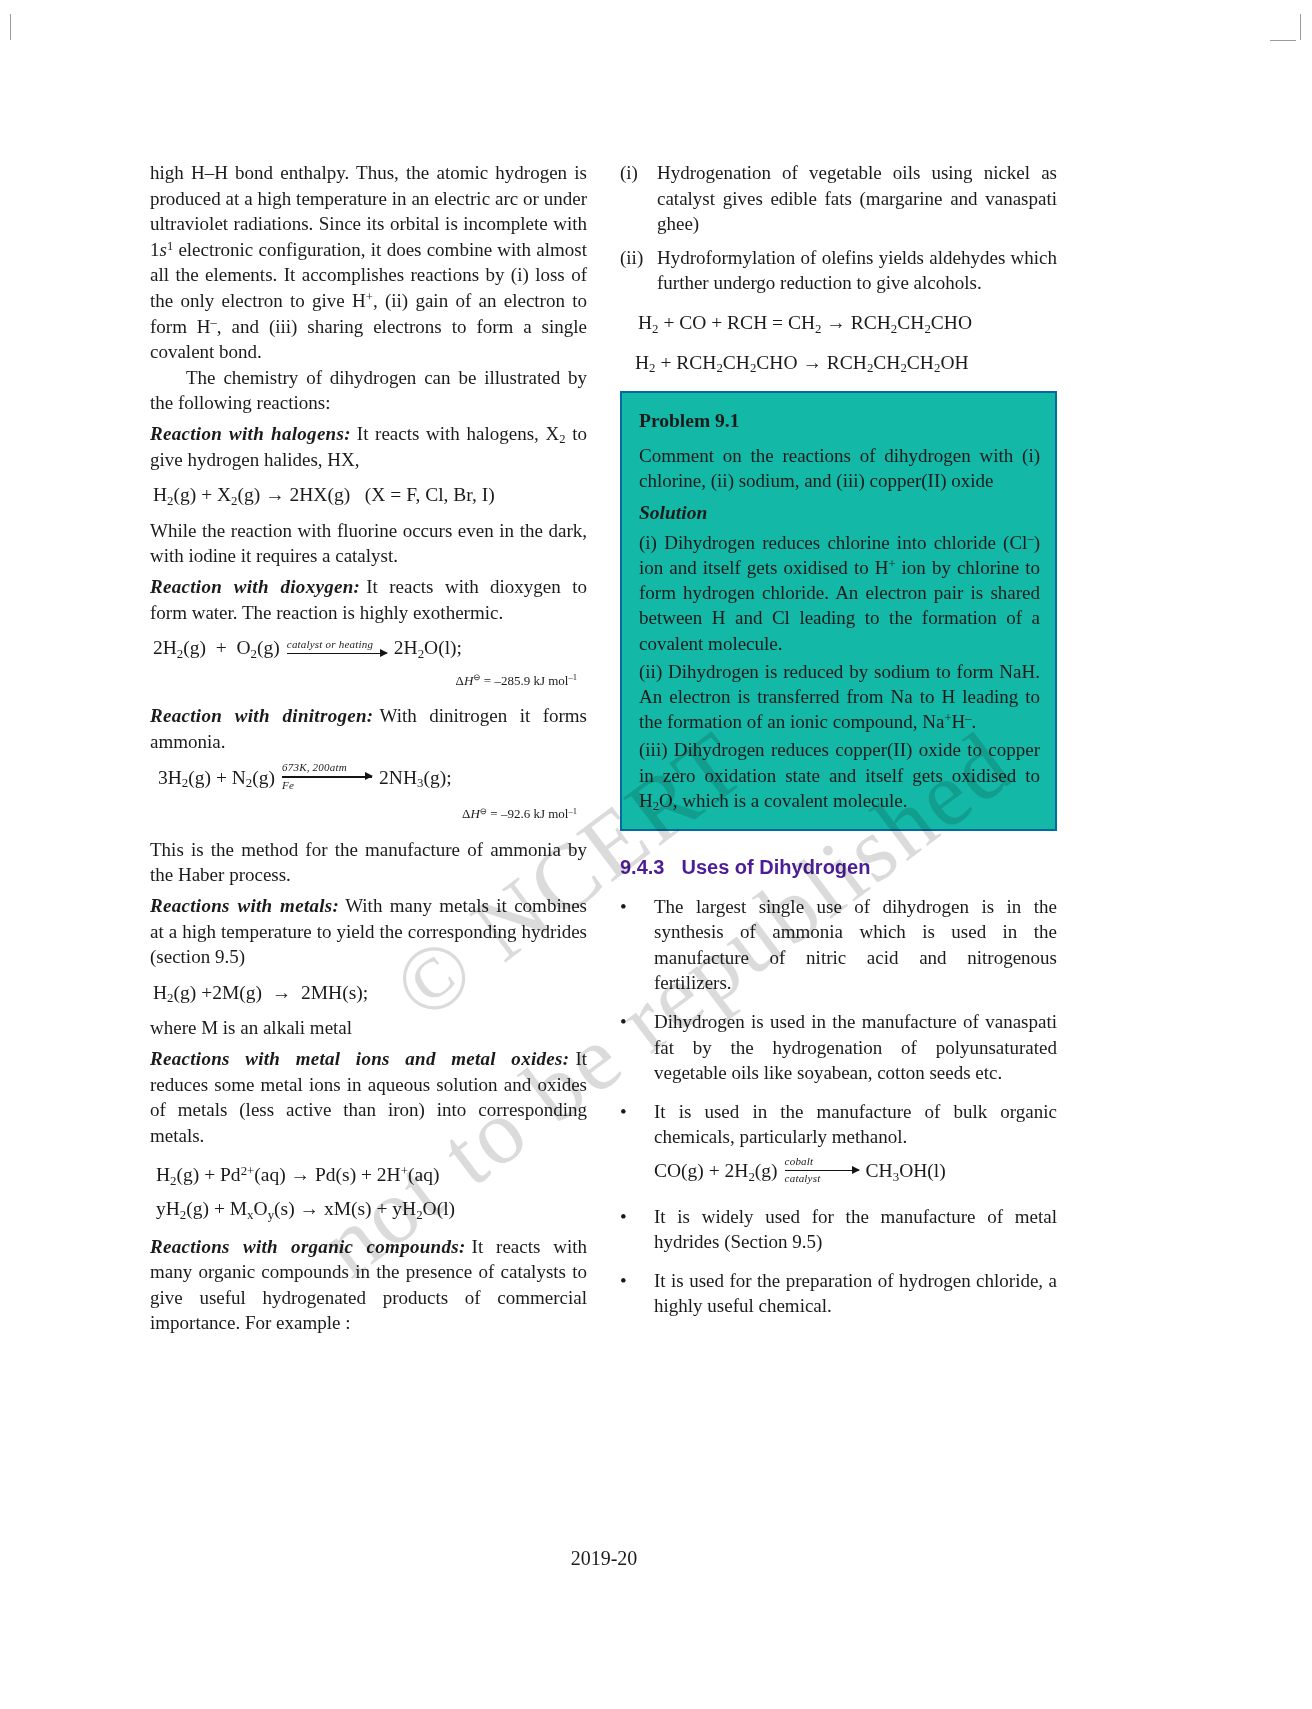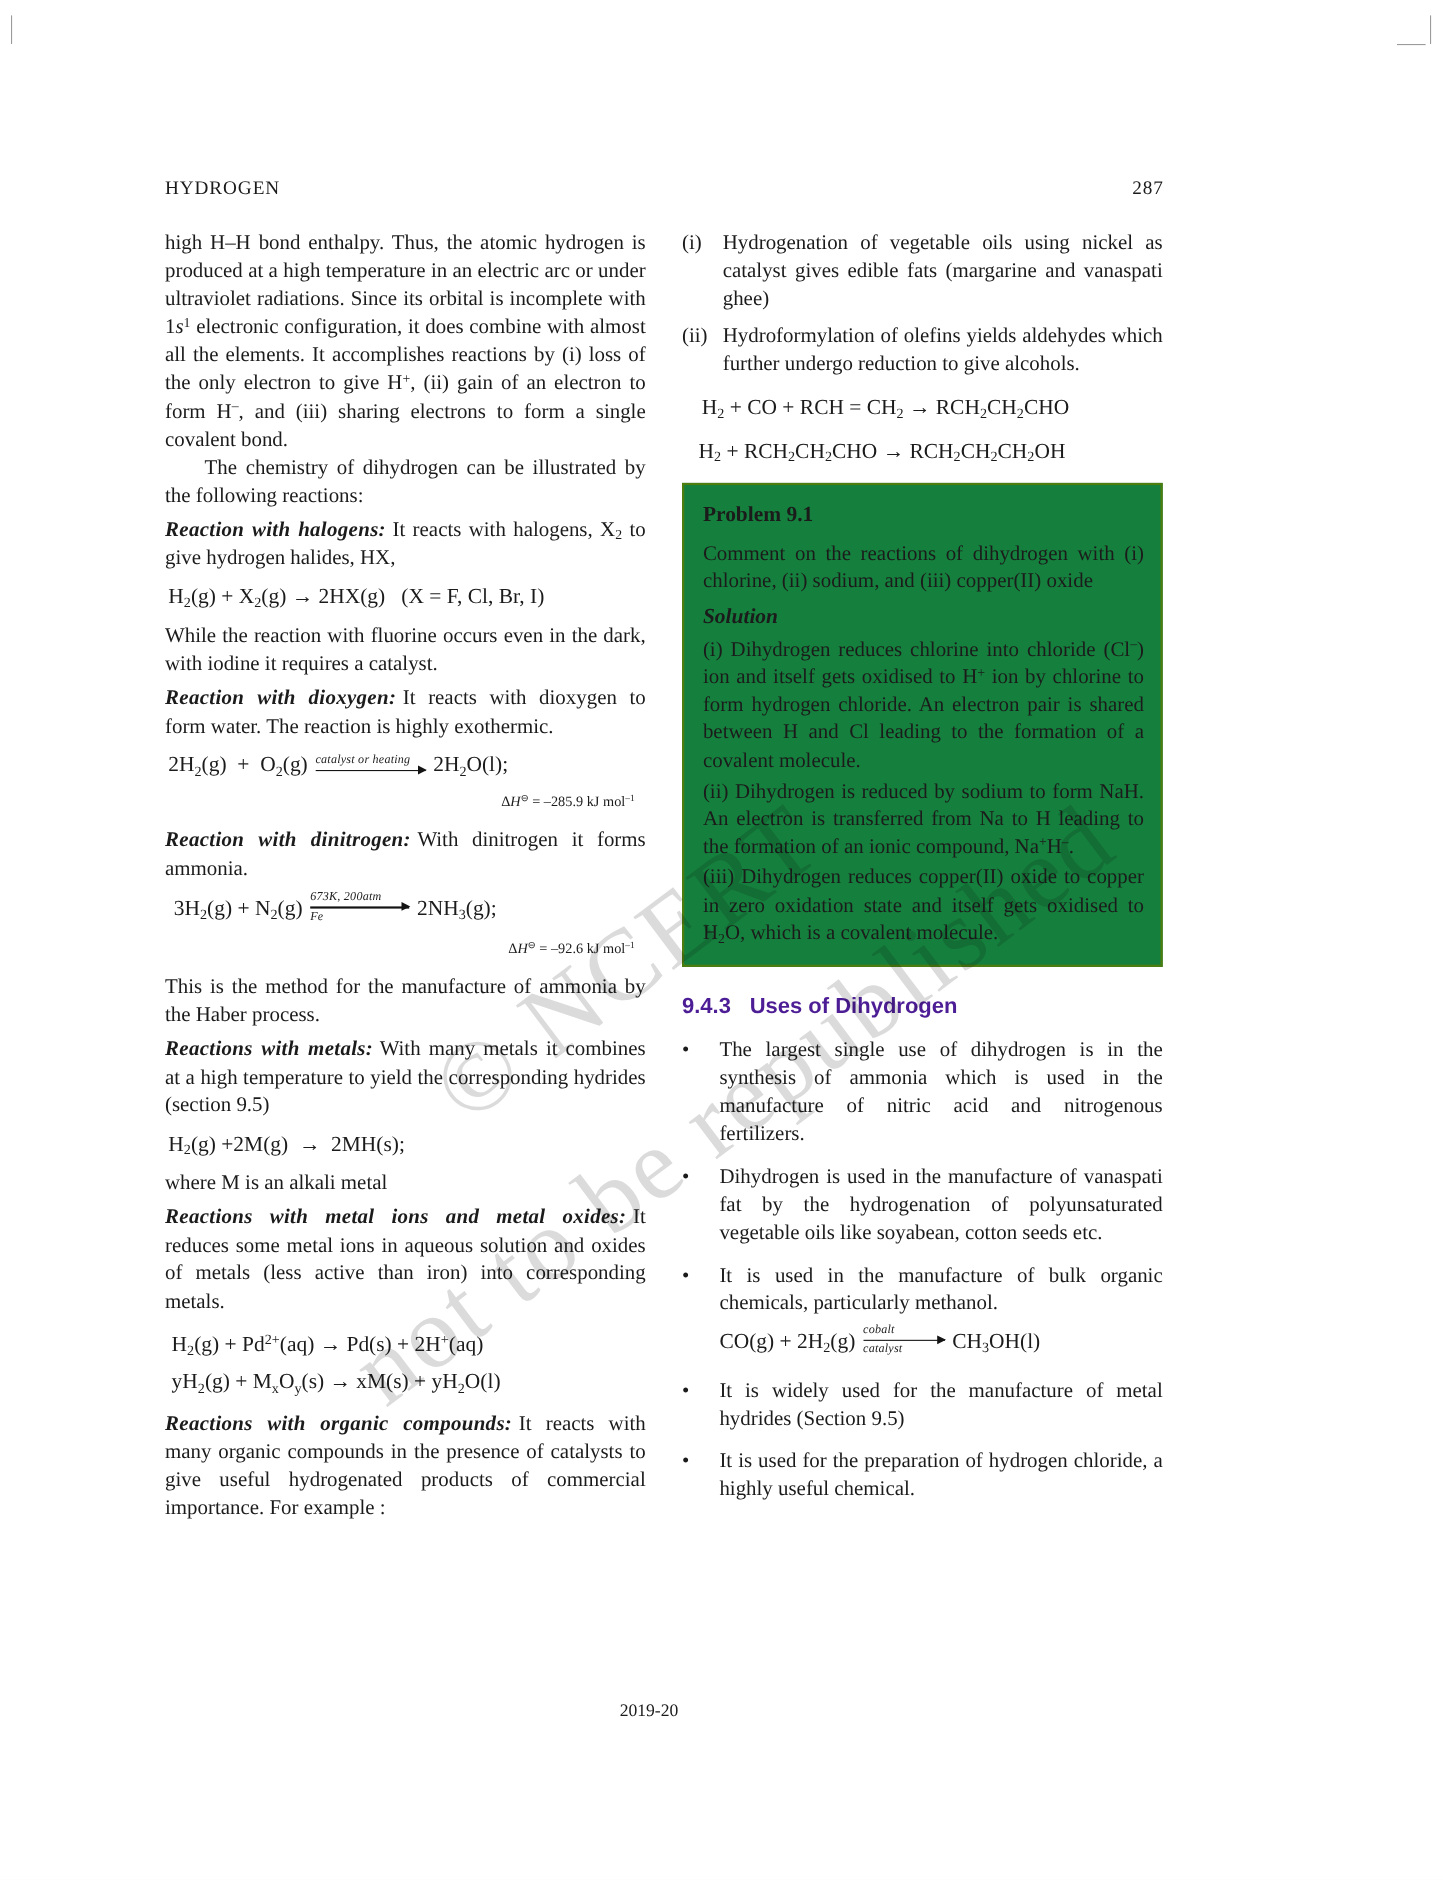--- a/index.html
+++ b/index.html
@@ -28,32 +28,32 @@
   .rlbl { display:block; font-size:11px; line-height:1.15; letter-spacing:0.2px; }
   .rshaft { display:block; align-self:stretch; height:1.5px; background:#141414; position:relative; margin:2px 0 1px; }
   .rshaft::after { content:""; position:absolute; right:-1px; top:-3.8px; width:0; height:0;
                    border-left:8px solid #141414; border-top:4.5px solid transparent; border-bottom:4.5px solid transparent; }
   
   .num-item { display:flex; margin-bottom:8px; }
   .num-label { flex:0 0 37px; }
   .num-text { flex:1; text-align:justify; }
   .req { margin:14px 0 14px 18px; white-space:nowrap; font-size:19.5px; }
   
-  .problem-box { margin-top:16px; background:#15803d; border:2px solid #4d7c0f; padding:13px 15px 13px 17px; }
+  .problem-box { margin-top:16px; background:#14b8a6; border:2px solid #0369a1; padding:13px 15px 13px 17px; }
   .prob-title { font-weight:bold; font-size:19.5px; margin:2px 0 9px; }
   .sol-label { font-weight:bold; font-size:19.5px; margin:7px 0 4px;font-style:italic; }
   .problem-box p { text-align:justify; line-height:25.2px; margin-bottom:3px; }
   
   .sec-head { margin:24px 0 13px; color:#4c1d95; font-family:"Liberation Sans", sans-serif; font-size:20px; font-weight:bold; }
   .sec-head .sn { margin-right:17px; }
   .bullet-item { display:flex; margin-bottom:13px; }
   .bmark { flex:0 0 34px; }
   .btext { flex:1; text-align:justify; }
   .req2 { margin:6px 0 16px 34px; white-space:nowrap; font-size:19.5px; }
-  .footer { position:absolute; top:1547px; left:136px; width:908px; text-align:center; font-size:16px; }
+  .footer { position:absolute; top:1547px; left:150px; width:908px; text-align:center; font-size:20px; }
   .watermark {
     position:absolute; left:618px; top:940px; z-index:3;
     transform:translate(-50%,-50%) rotate(-37deg);
     text-align:center; color:#a9a9a9; opacity:0.42; mix-blend-mode:multiply;
     font-size:92px; letter-spacing:3px; line-height:1.75; white-space:nowrap; pointer-events:none;
   }
 </style>
 </head>
 <body>
 
@@ -63,24 +63,20 @@
   <div class="crop" style="left:1300px; top:14px; width:1px; height:26px;"></div>
   <div class="crop" style="left:1270px; top:40px; width:26px; height:1px;"></div>
 
   <div class="watermark">
     <div>© NCERT</div>
     <div>not to be republished</div>
   </div>
 
   <div class="inner">
 
-    <div class="running-head">
-      <span>HYDROGEN</span>
-      <span>287</span>
-    </div>
 
     <div class="cols">
 
       <div class="col">
 
         <p class="body">high H–H bond enthalpy. Thus, the atomic hydrogen is produced at a high temperature in an electric arc or under ultraviolet radiations. Since its orbital is incomplete with 1<i>s</i><sup>1</sup> electronic configuration, it does combine with almost all the elements. It accomplishes reactions by (i) loss of the only electron to give H<sup>+</sup>, (ii) gain of an electron to form H<sup>–</sup>, and (iii) sharing electrons to form a single covalent bond.</p>
 
         <p class="body indent">The chemistry of dihydrogen can be illustrated by the following reactions:</p>
 
         <p class="body sec"><span class="lead">Reaction with halogens:</span><span>It reacts with halogens, X<sub>2</sub> to give hydrogen halides, HX,</span></p>

